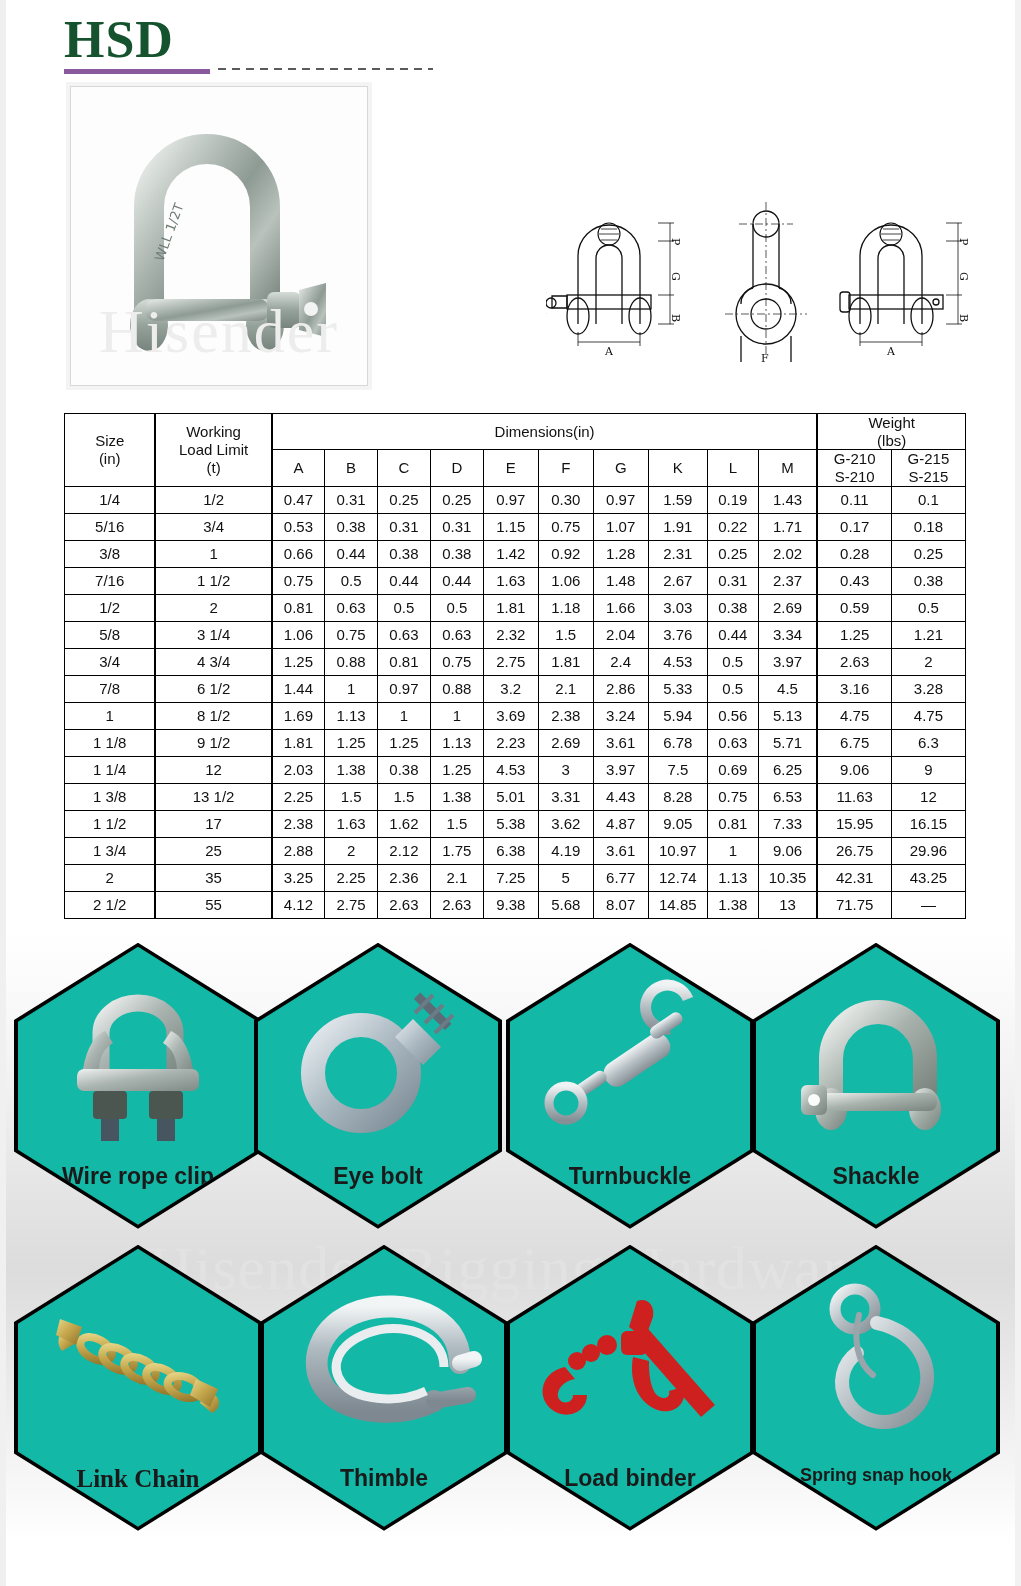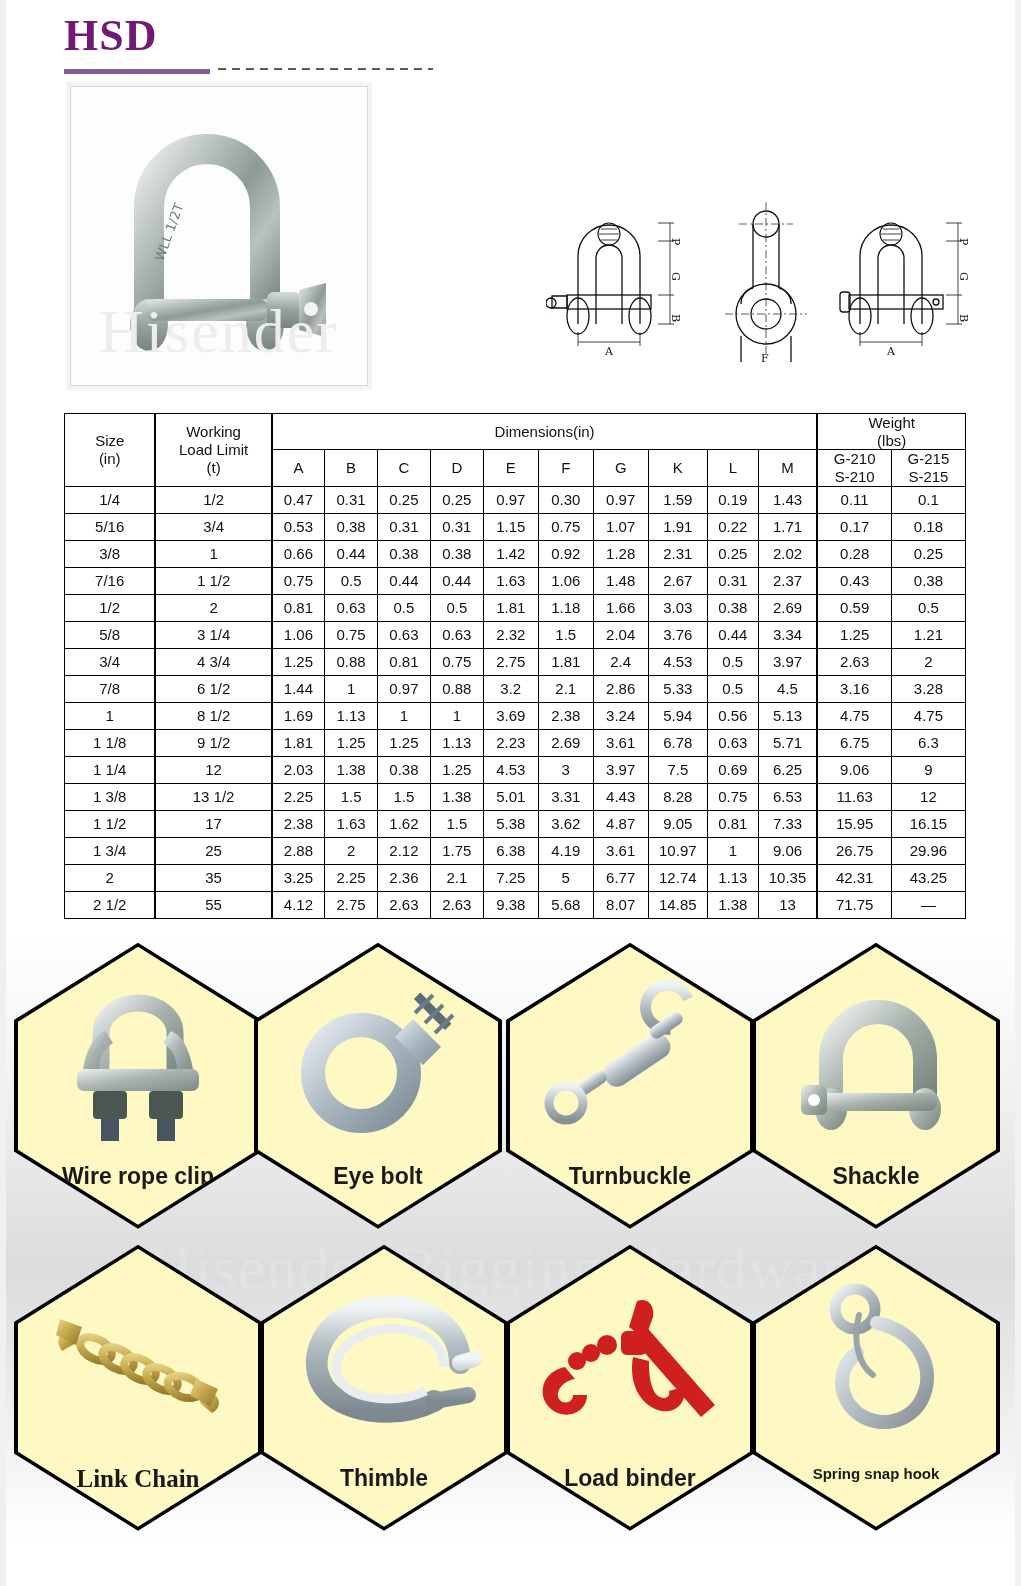--- a/index.html
+++ b/index.html
@@ -16,22 +16,22 @@
     background: #ffffff;
     border-left: 6px solid #f0f0f0;
     border-right: 6px solid #f2f2f2;
   }
 
   
   .header { position: relative; height: 78px; }
   .logo {
     position: absolute; left: 58px; top: 14px;
     font-family: "Liberation Serif", serif;
-    font-size: 44px; font-weight: bold;
-    color: #701a75; letter-spacing: 1px;
+    font-size: 52px; font-weight: bold;
+    color: #14532d; letter-spacing: 1px;
     line-height: 1;
   }
   .logo-underline {
     position: absolute; left: 58px; top: 69px;
     width: 146px; height: 5px; background: #8a5a9c;
   }
   .logo-dashes {
     position: absolute; left: 212px; top: 68px;
     width: 215px; height: 2px;
     background: repeating-linear-gradient(to right,#5a5a5a 0 8px, transparent 8px 14px);
@@ -107,37 +107,37 @@
   }
   .hex {
     position: absolute;
     width: 248px; height: 286px;
     z-index: 2;
     background: #000;
     clip-path: polygon(50% 0%, 100% 27%, 100% 73%, 50% 100%, 0% 73%, 0% 27%);
   }
   .hex-inner {
     position: absolute; inset: 4px;
-    background: #fef9c3;
+    background: #14b8a6;
     clip-path: polygon(50% 0%, 100% 27%, 100% 73%, 50% 100%, 0% 73%, 0% 27%);
     display: flex; flex-direction: column;
     align-items: center; justify-content: flex-start;
   }
   .hex-img {
     width: 100%; height: 214px;
     display: flex; align-items: center; justify-content: center;
     padding-top: 14px;
   }
   .hex-label {
     font-size: 23px; font-weight: bold; color: #1a1a1a;
     text-align: center; width: 100%;
     margin-top: 2px;
   }
   .hex-label.serif { font-family: "Liberation Serif", serif; font-size: 25px; }
-  .hex-label.small { font-size: 15px; }
+  .hex-label.small { font-size: 18px; }
 </style>
 </head>
 <body>
 
 <div class="page">
 
   <div class="header">
     <div class="logo">HSD</div>
     <div class="logo-underline"></div>
     <div class="logo-dashes"></div>

